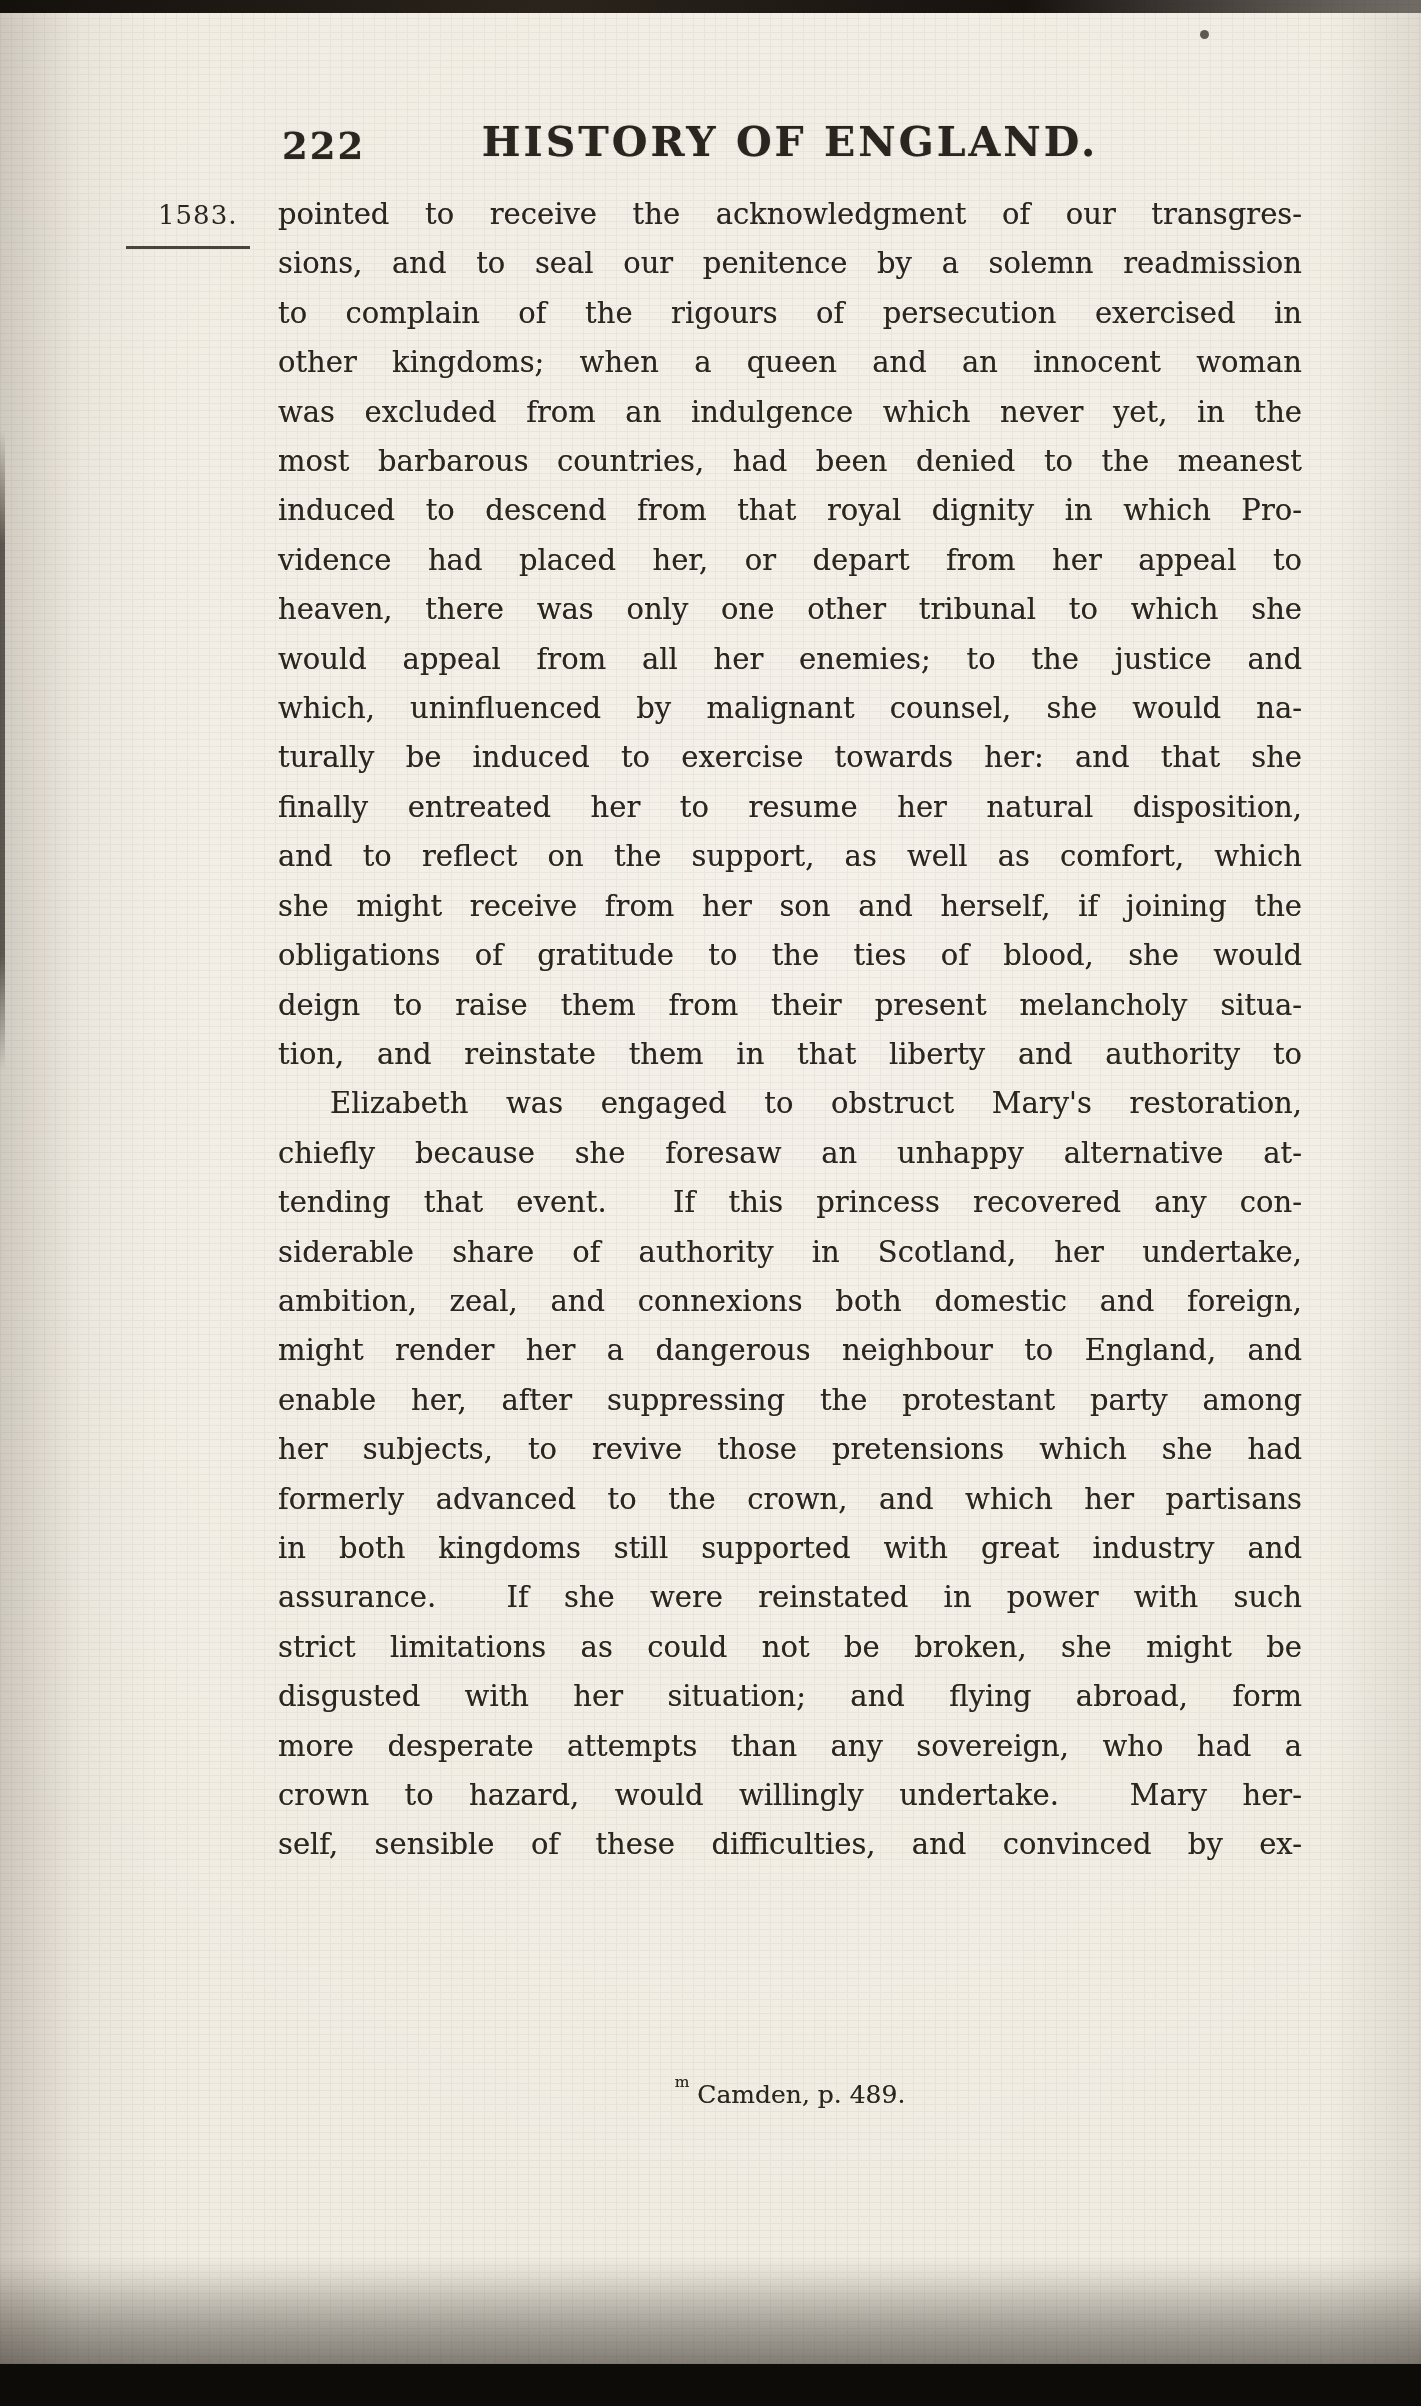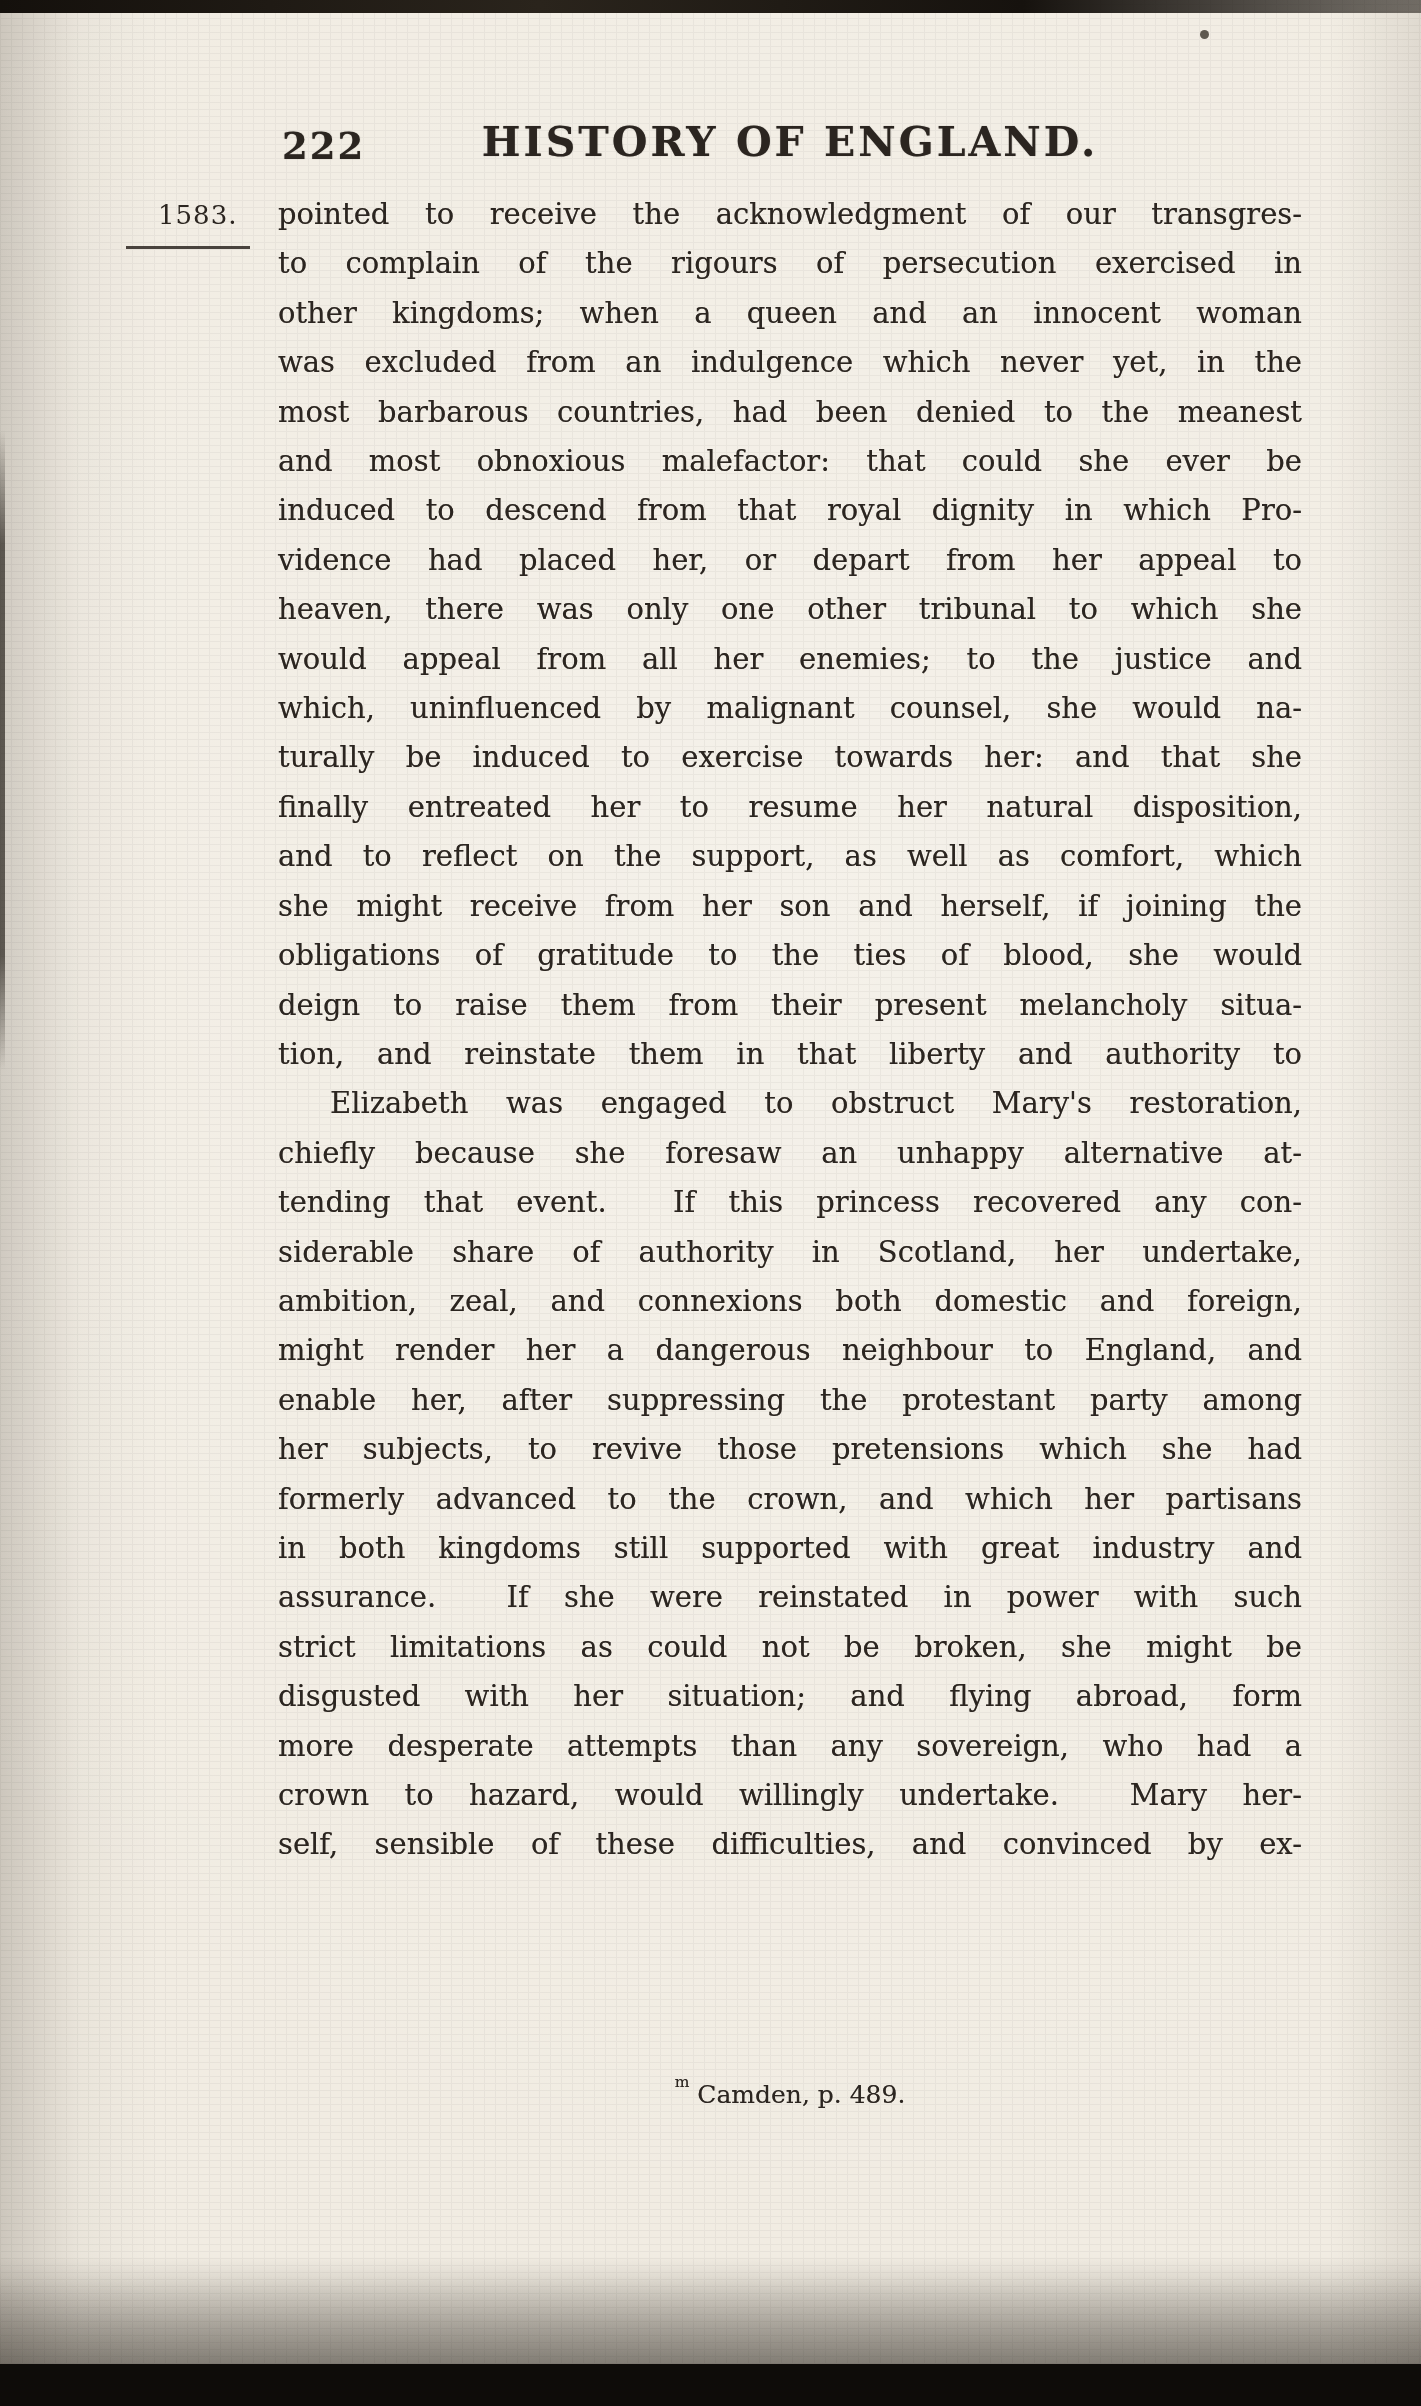--- a/index.html
+++ b/index.html
@@ -102,25 +102,25 @@
   </header>
 
   <div class="margin-note">
     <span>1583.</span>
     <div class="margin-rule"></div>
   </div>
 
   <main class="text-block" id="paragraphs">
       <div class="para">
         <div class="line just">pointed to receive the acknowledgment of our transgres-</div>
+        <div class="line just">sions, and to seal our penitence by a solemn readmission</div>
         <div class="line just">to complain of the rigours of persecution exercised in</div>
         <div class="line just">other kingdoms; when a queen and an innocent woman</div>
         <div class="line just">was excluded from an indulgence which never yet, in the</div>
         <div class="line just">most barbarous countries, had been denied to the meanest</div>
-        <div class="line just">and most obnoxious malefactor: that could she ever be</div>
         <div class="line just">induced to descend from that royal dignity in which Pro-</div>
         <div class="line just">vidence had placed her, or depart from her appeal to</div>
         <div class="line just">heaven, there was only one other tribunal to which she</div>
         <div class="line just">would appeal from all her enemies; to the justice and</div>
         <div class="line just">which, uninfluenced by malignant counsel, she would na-</div>
         <div class="line just">turally be induced to exercise towards her: and that she</div>
         <div class="line just">finally entreated her to resume her natural disposition,</div>
         <div class="line just">and to reflect on the support, as well as comfort, which</div>
         <div class="line just">she might receive from her son and herself, if joining the</div>
         <div class="line just">obligations of gratitude to the ties of blood, she would</div>

